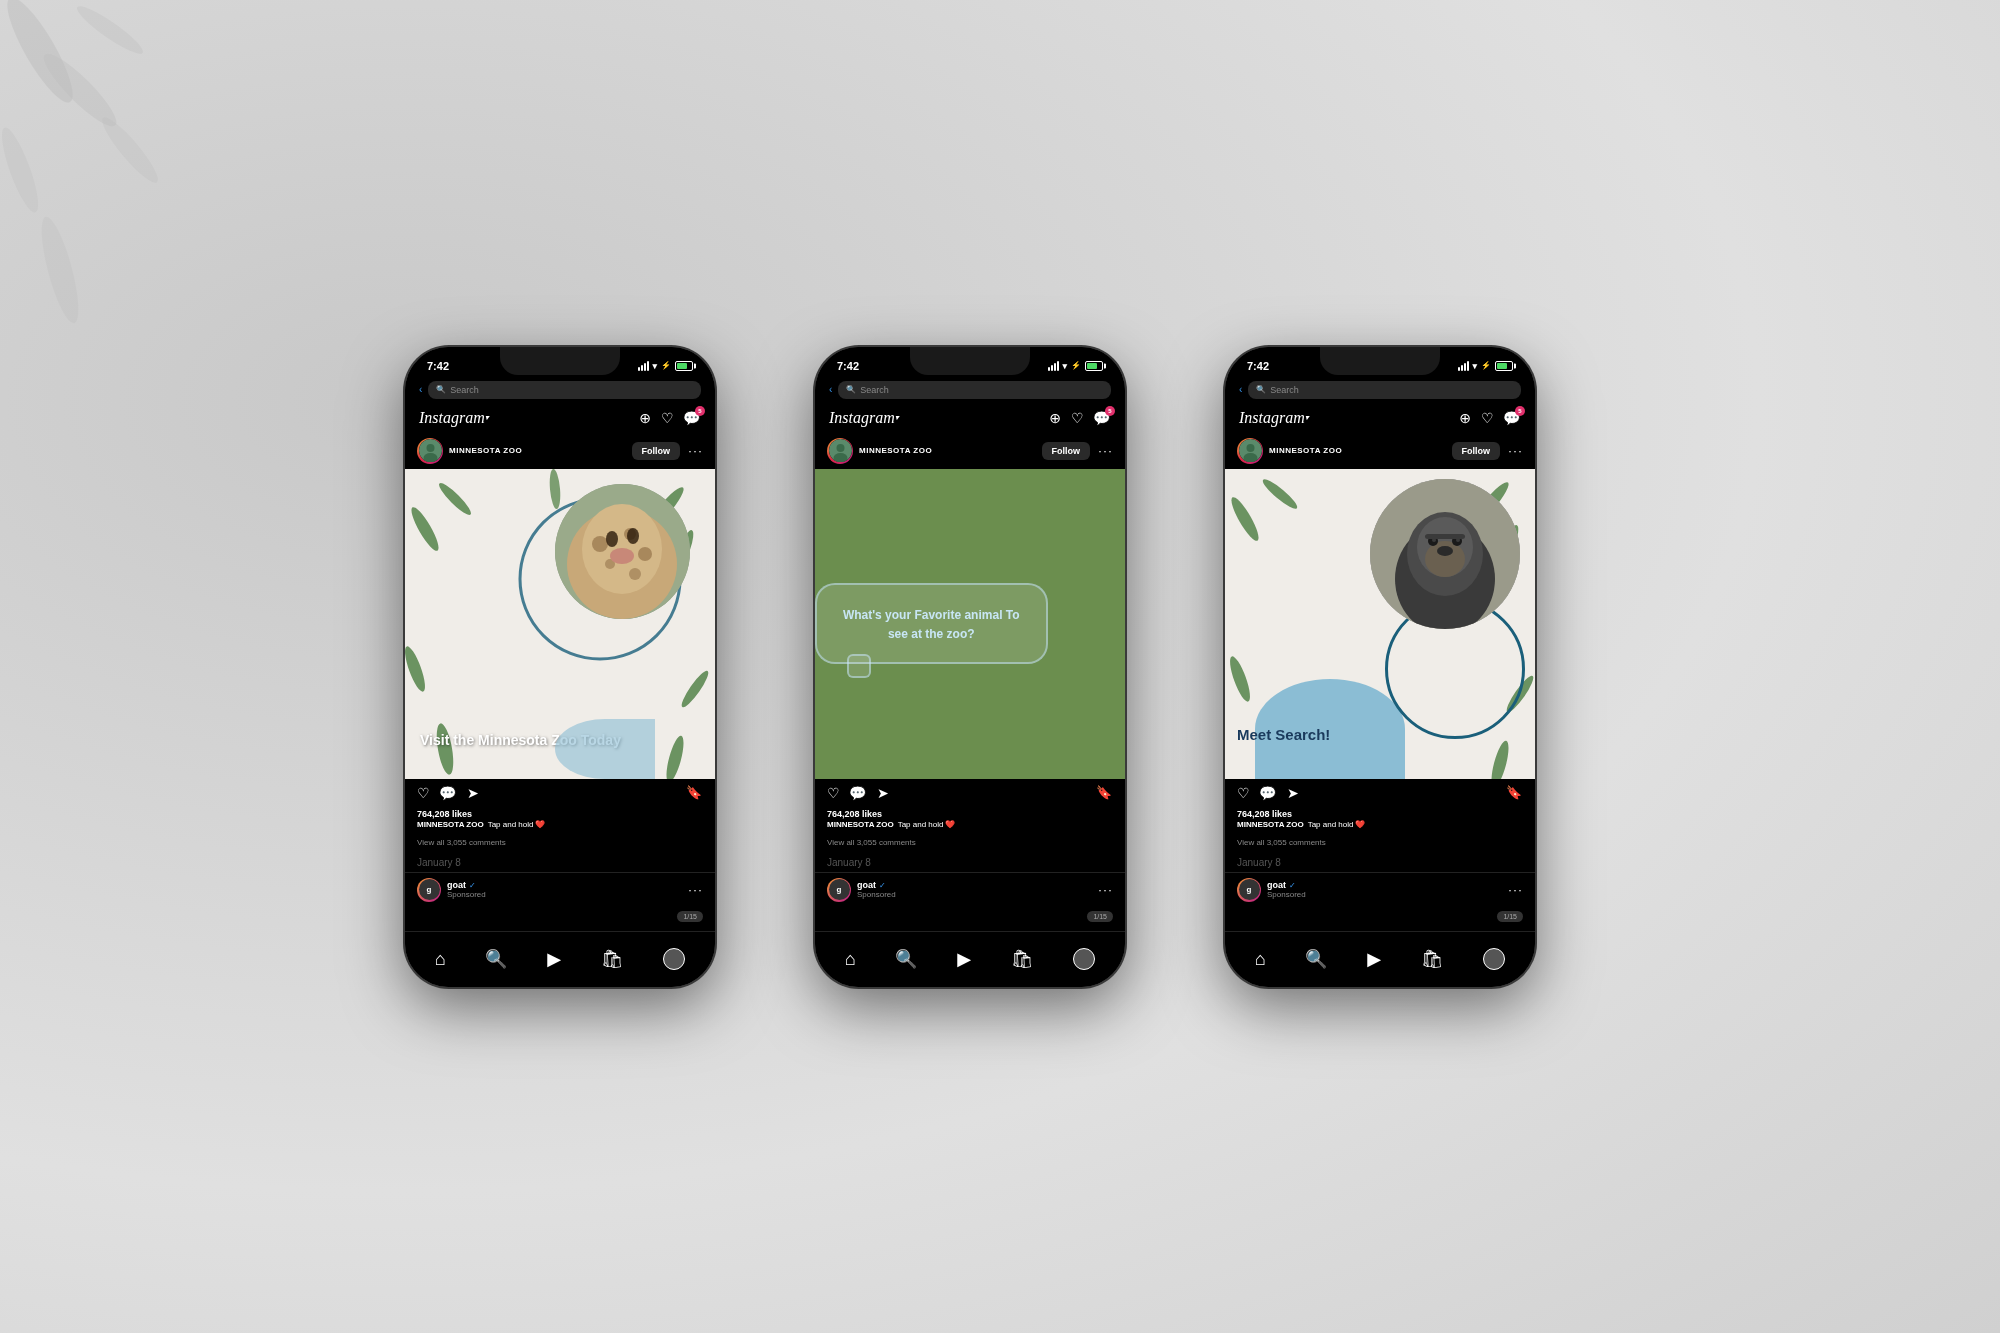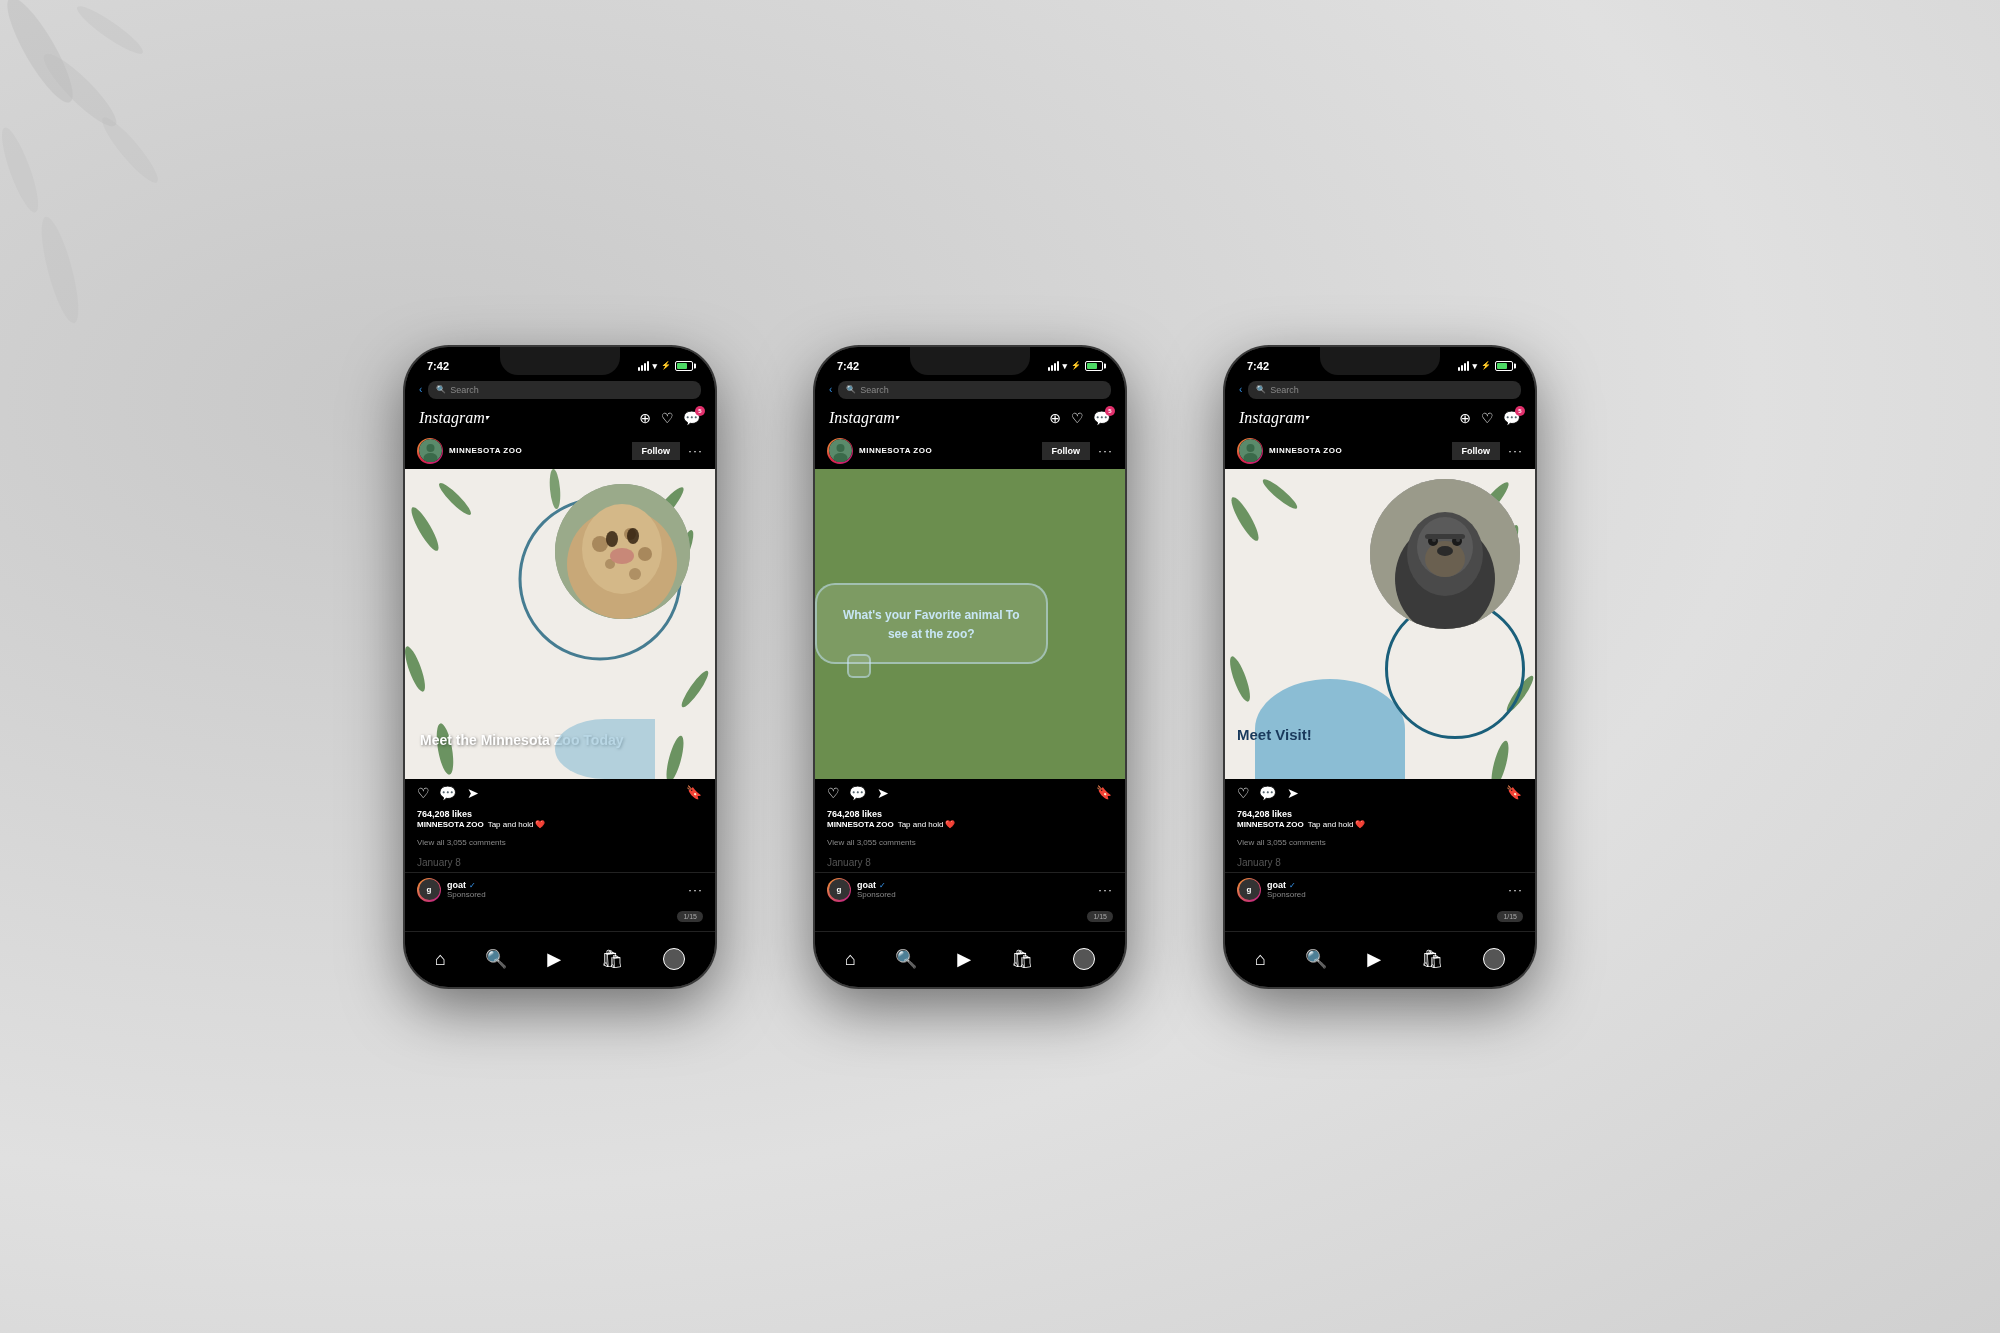--- a/index.html
+++ b/index.html
@@ -154,21 +154,21 @@
       background: #1a1a1a;
       display: flex; align-items: center; justify-content: center;
       overflow: hidden;
     }
     .user-name { color: #fff; font-size: 8px; font-weight: 700; letter-spacing: 0.5px; }
     .post-header-right { display: flex; align-items: center; gap: 8px; }
     .follow-btn {
       background: #2a2a2a;
       color: #fff;
       border: none;
-      border-radius: 0;
+      border-radius: 6px;
       padding: 4px 10px;
       font-size: 9px;
       font-weight: 600;
       cursor: pointer;
     }
     .more-dots { color: #fff; font-size: 12px; letter-spacing: 1px; }
 
     
     .post-image {
       width: 100%;
@@ -426,21 +426,21 @@
               <circle cx="55" cy="80" r="5" fill="#8a6840" opacity="0.5"></circle>
               <circle cx="80" cy="90" r="6" fill="#8a6840" opacity="0.5"></circle>
 
               <ellipse cx="57" cy="55" rx="6" ry="8" fill="#2a1a0a" opacity="0.8"></ellipse>
               <ellipse cx="78" cy="52" rx="6" ry="8" fill="#2a1a0a" opacity="0.8"></ellipse>
               <ellipse cx="67" cy="72" rx="12" ry="8" fill="#c88878"></ellipse>
             </svg>
           </div>
 
           <div class="leopard-text">
-            <span>Meet the Minnesota Zoo Today</span>
+            <span>Visit the Minnesota Zoo Today</span>
           </div>
 
           <div style="position:absolute;bottom:0;right:60px;width:100px;height:60px;background:#8bbdd4;border-radius:50% 0 0 50%;opacity:0.6;"></div>
         </div>
       </div>
 
       <div class="post-actions">
         <div class="post-actions-left">
           <span class="action-icon">♡</span>
           <span class="action-icon">💬</span>
@@ -713,21 +713,21 @@
               <circle cx="64" cy="61" r="2" fill="#3a3a3a"></circle>
               <circle cx="88" cy="61" r="2" fill="#3a3a3a"></circle>
 
               <ellipse cx="75" cy="72" rx="8" ry="5" fill="#2a2a2a"></ellipse>
 
               <rect x="55" y="55" width="40" height="5" rx="3" fill="#3a3a3a"></rect>
             </svg>
           </div>
 
           <div style="position:absolute;bottom:35px;left:12px;color:#1a3a5c;font-size:15px;font-weight:800;line-height:1.2;z-index:10;">
-            <span>Meet Visit!</span>
+            <span>Meet Search!</span>
           </div>
         </div>
       </div>
 
       <div class="post-actions">
         <div class="post-actions-left">
           <span class="action-icon">♡</span>
           <span class="action-icon">💬</span>
           <span class="action-icon">➤</span>
         </div>

